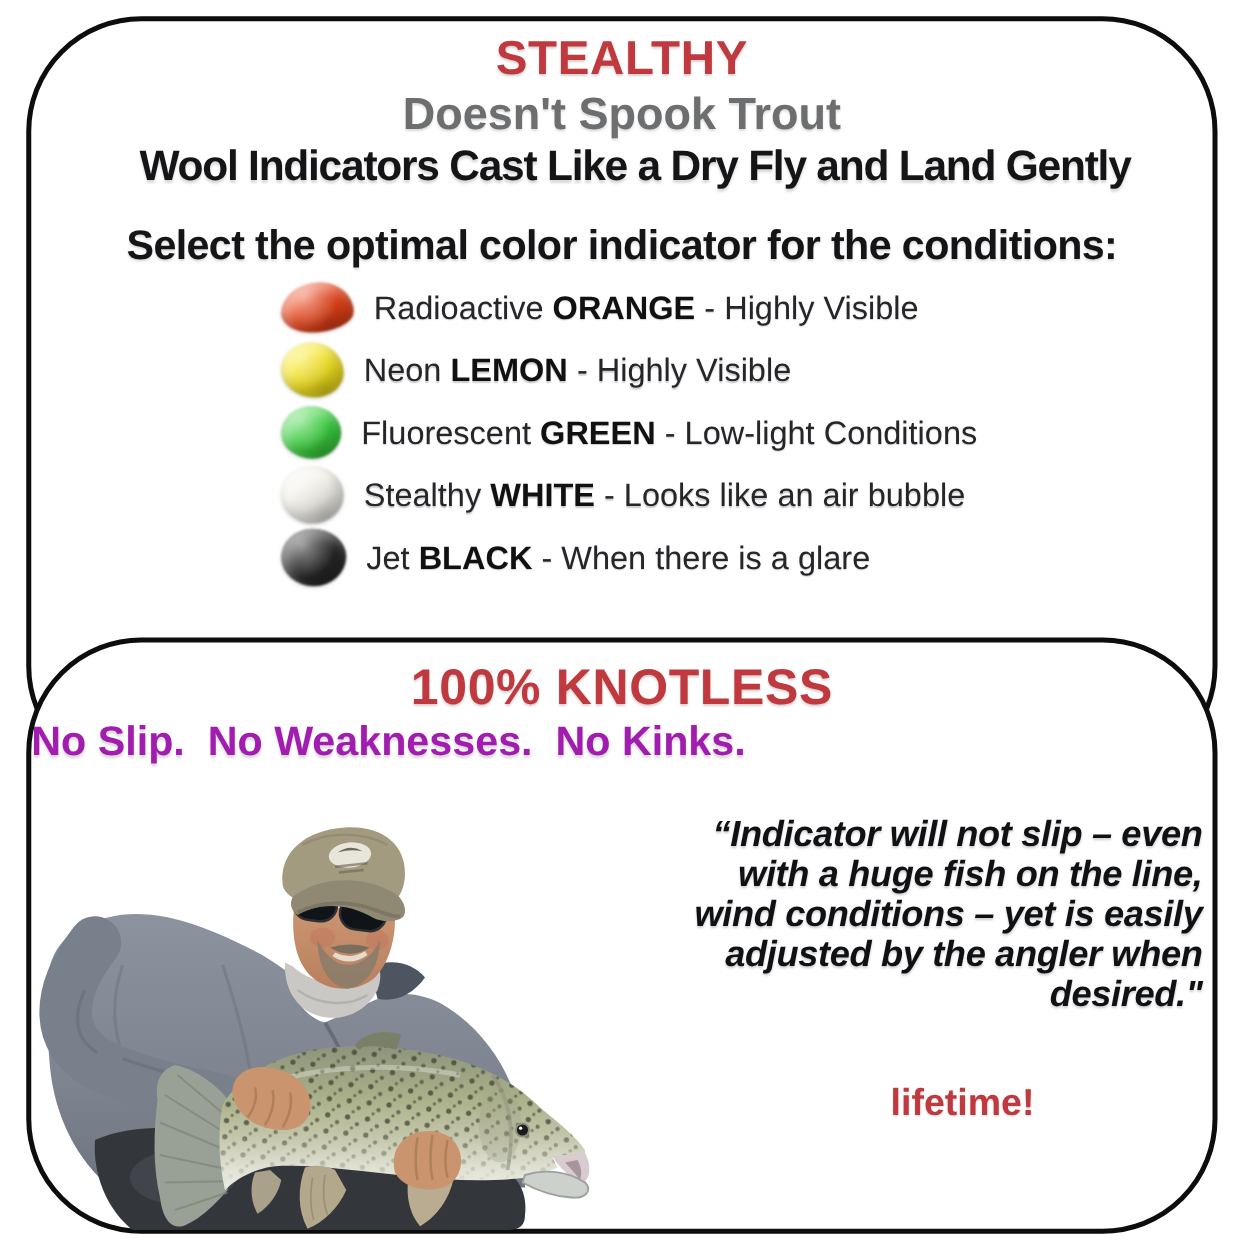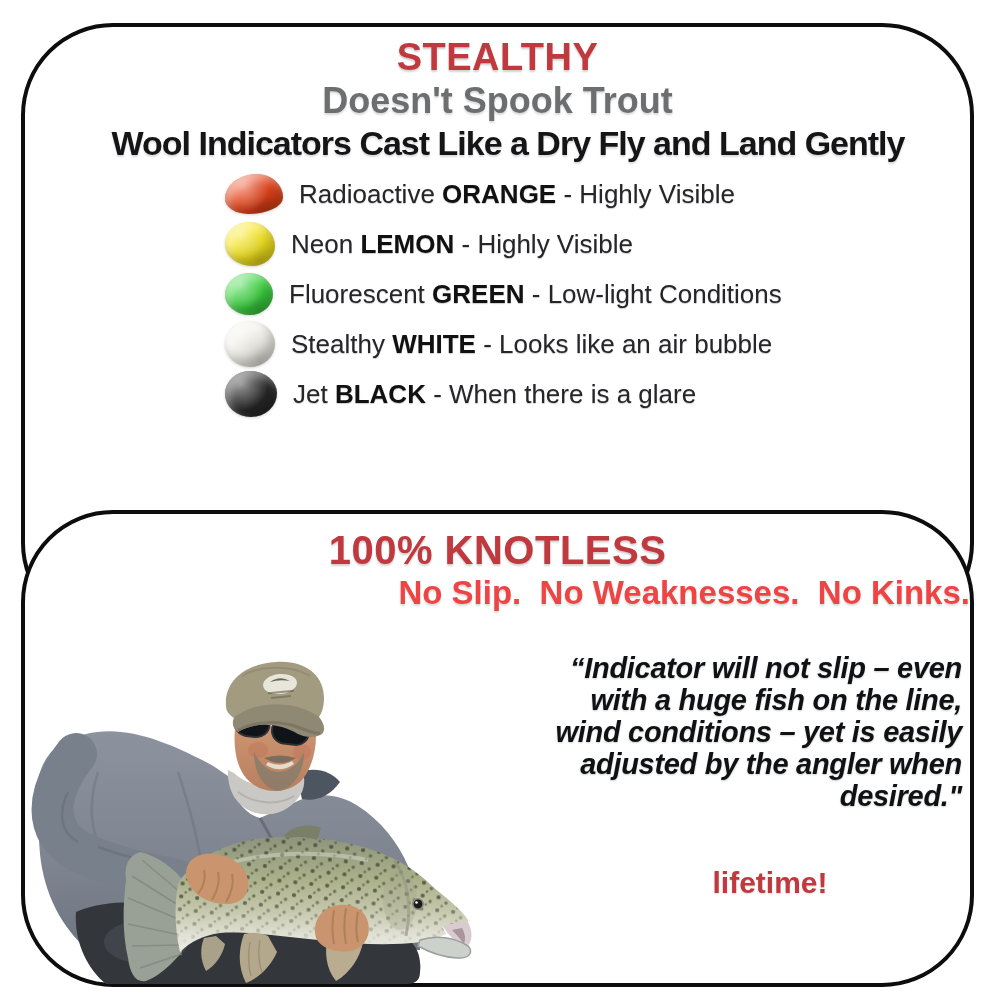--- a/index.html
+++ b/index.html
@@ -4,21 +4,21 @@
 <style>
   html,body{margin:0;padding:0;}
   body{
     width:1000px;height:1000px;background:#ffffff;position:relative;
     font-family:"Liberation Sans", sans-serif;color:#1d1d1f;overflow:hidden;
   }
   .panel{
     position:absolute;left:21px;width:953px;box-sizing:border-box;
     border:4px solid #0d0d0d;border-radius:92px;background:#fff;
   }
-  #panel-stealthy{top:23px;height:612px;text-align:center;}
+  #panel-stealthy{top:13px;height:612px;text-align:center;}
   #panel-knotless{top:510px;height:477px;}
 
   
   .p1-title{margin-top:10px;font-size:38px;line-height:1.1;font-weight:800;color:#c0393e;
             letter-spacing:.5px;text-shadow:0 2px 2px rgba(0,0,0,.18);}
   .p1-sub{margin-top:2px;font-size:36px;line-height:1.1;font-weight:700;color:#6d6e70;
           text-shadow:0 2px 2px rgba(0,0,0,.15);}
   .p1-tag{margin-top:4px;font-size:34px;line-height:1.15;font-weight:700;color:#151517;
           letter-spacing:-1px;text-shadow:0 2px 2px rgba(0,0,0,.15);padding-left:21px;}
   .p1-select{margin-top:24px;font-size:33px;line-height:1.15;font-weight:700;color:#151517;
@@ -37,41 +37,42 @@
   .color-row:nth-child(3) .puff{width:48px;height:42px;border-radius:50% 50% 48% 52% / 52% 50% 50% 48%;}
   .color-row:nth-child(4) .puff{width:50px;height:46px;border-radius:50%;}
   .color-row:nth-child(5) .puff{width:52px;height:46px;border-radius:48% 52% 50% 50% / 50% 48% 52% 50%;}
   .row-text{font-size:26px;color:#26262a;text-shadow:0 1px 1px rgba(0,0,0,.2);white-space:nowrap;}
   .row-text .cname{font-weight:800;color:#111;}
 
   
   .p2-title{position:absolute;top:14px;left:0;width:100%;text-align:center;
         font-size:40px;font-weight:800;color:#c0393e;letter-spacing:.5px;
         text-shadow:0 2px 2px rgba(0,0,0,.18);}
-  .p2-sub{position:absolute;top:60px;left:0;width:100%;text-align:right;
-        font-size:33px;font-weight:700;color:#ef4444;white-space:pre-wrap;
+  .p2-sub{position:absolute;top:60px;left:0;width:100%;text-align:left;
+        font-size:33px;font-weight:700;color:#a21caf;white-space:pre-wrap;
         text-shadow:0 2px 2px rgba(0,0,0,.15);}
   .quote{position:absolute;left:407px;top:138px;width:530px;
         font-size:29px;line-height:32px;font-weight:700;font-style:italic;color:#101114;
         letter-spacing:-.3px;text-shadow:0 1px 2px rgba(0,0,0,.2);text-align:right;}
   .cta{position:absolute;left:530px;top:352px;width:430px;text-align:center;
         font-size:30px;line-height:34px;font-weight:800;color:#c0393e;
         text-shadow:0 1px 2px rgba(0,0,0,.15);}
 
   
   #photo-wrap{position:absolute;left:28px;top:642px;width:462px;height:346px;z-index:5;}
   #photo-wrap svg{display:block;width:100%;height:100%;}
 </style>
 </head>
 <body>
 
 <section class="panel" id="panel-stealthy">
   <div class="p1-title">STEALTHY</div>
   <div class="p1-sub">Doesn't Spook Trout</div>
   <div class="p1-tag">Wool Indicators Cast Like a Dry Fly and Land Gently</div>
+  <div class="p1-select">Select the optimal color indicator for the conditions:</div>
 
   <div class="color-list">
     <div class="color-row">
       <div class="puff" style="background: rgb(232, 67, 26);"></div>
       <div class="row-text"><span>Radioactive</span> <span class="cname">ORANGE</span> <span>- Highly Visible</span></div>
     </div>
     <div class="color-row">
       <div class="puff" style="background: rgb(246, 229, 31);"></div>
       <div class="row-text"><span>Neon</span> <span class="cname">LEMON</span> <span>- Highly Visible</span></div>
     </div>

